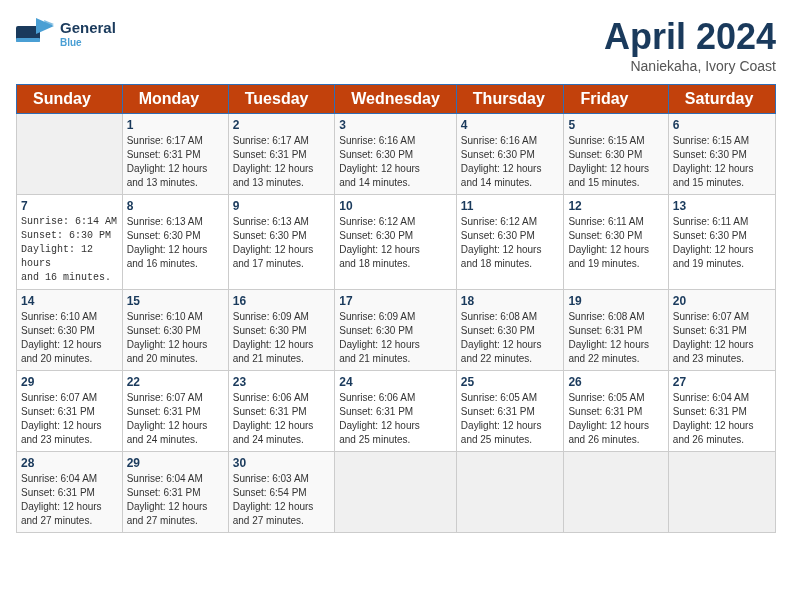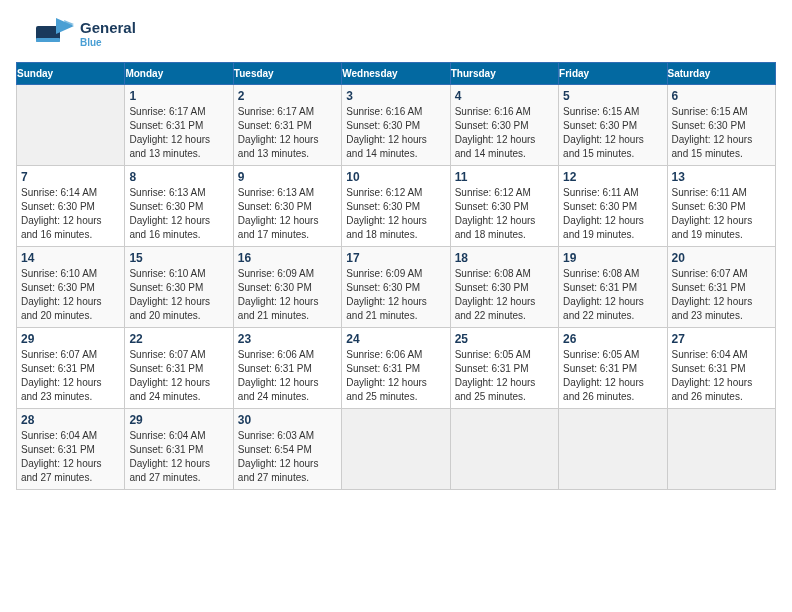--- a/index.html
+++ b/index.html
@@ -13,45 +13,44 @@
     .header-area {
       display: flex;
       justify-content: space-between;
       align-items: flex-start;
       margin-bottom: 10px;
     }
     .logo {
       display: flex;
       flex-direction: column;
       align-items: flex-end;
-      margin-left: 20px;
     }
     .title-area {
       text-align: right;
     }
     .month-title {
       font-size: 36px;
       font-weight: bold;
       color: #1a3a5c;
     }
     .location {
       font-size: 14px;
       color: #555;
     }
     table {
       width: 100%;
       border-collapse: collapse;
       font-size: 10px;
     }
     thead tr th {
-      background-color: #0369a1;
+      background-color: #c2410c;
       color: #fff;
-      padding: 5px 0;
+      padding: 5px 16px;
       text-align: left;
-      font-size: 10px;
+      font-size: 16px;
       font-weight: bold;
       border: 1px solid #2f6db5;
     }
     tbody tr td {
       border: 1px solid #ccc;
       padding: 4px;
       vertical-align: top;
       width: 108px;
       min-height: 70px;
       background: #fff;
@@ -88,20 +87,24 @@
           <polygon points="20,2 38,10 20,18" fill="#4a9fd4"></polygon>
           <polygon points="28,4 38,8 30,12" fill="#4a9fd4" opacity="0.7"></polygon>
         </svg>
       </div>
       <div>
         <div style="font-size:15px;font-weight:bold;color:#1a3a5c;line-height:1.1;">General</div>
         <div style="font-size:10px;font-weight:bold;color:#4a9fd4;line-height:1.1;">Blue</div>
       </div>
     </div>
   </div>
+  <div class="title-area">
+    <div class="month-title">April 2024</div>
+    <div class="location">Naniekaha, Ivory Coast</div>
+  </div>
 </div>
 
 <table>
   <thead>
     <tr>
     <th>Sunday</th>
         <th>Monday</th>
         <th>Tuesday</th>
         <th>Wednesday</th>
         <th>Thursday</th>
@@ -151,21 +154,21 @@
           <span class="day-number">6</span>
           <div class="day-info" style="white-space: pre-line;">Sunrise: 6:15 AM
 Sunset: 6:30 PM
 Daylight: 12 hours
 and 15 minutes.</div>
         </td>
       </tr>
       <tr>
         <td>
           <span class="day-number">7</span>
-          <div class="day-info" style="white-space: pre-line;">Sunrise: 6:14 AM
+          <div class="day-info" style="white-space: pre-line; font-family: Liberation Mono, monospace;">Sunrise: 6:14 AM
 Sunset: 6:30 PM
 Daylight: 12 hours
 and 16 minutes.</div>
         </td>
         <td>
           <span class="day-number">8</span>
           <div class="day-info" style="white-space: pre-line;">Sunrise: 6:13 AM
 Sunset: 6:30 PM
 Daylight: 12 hours
 and 16 minutes.</div>

